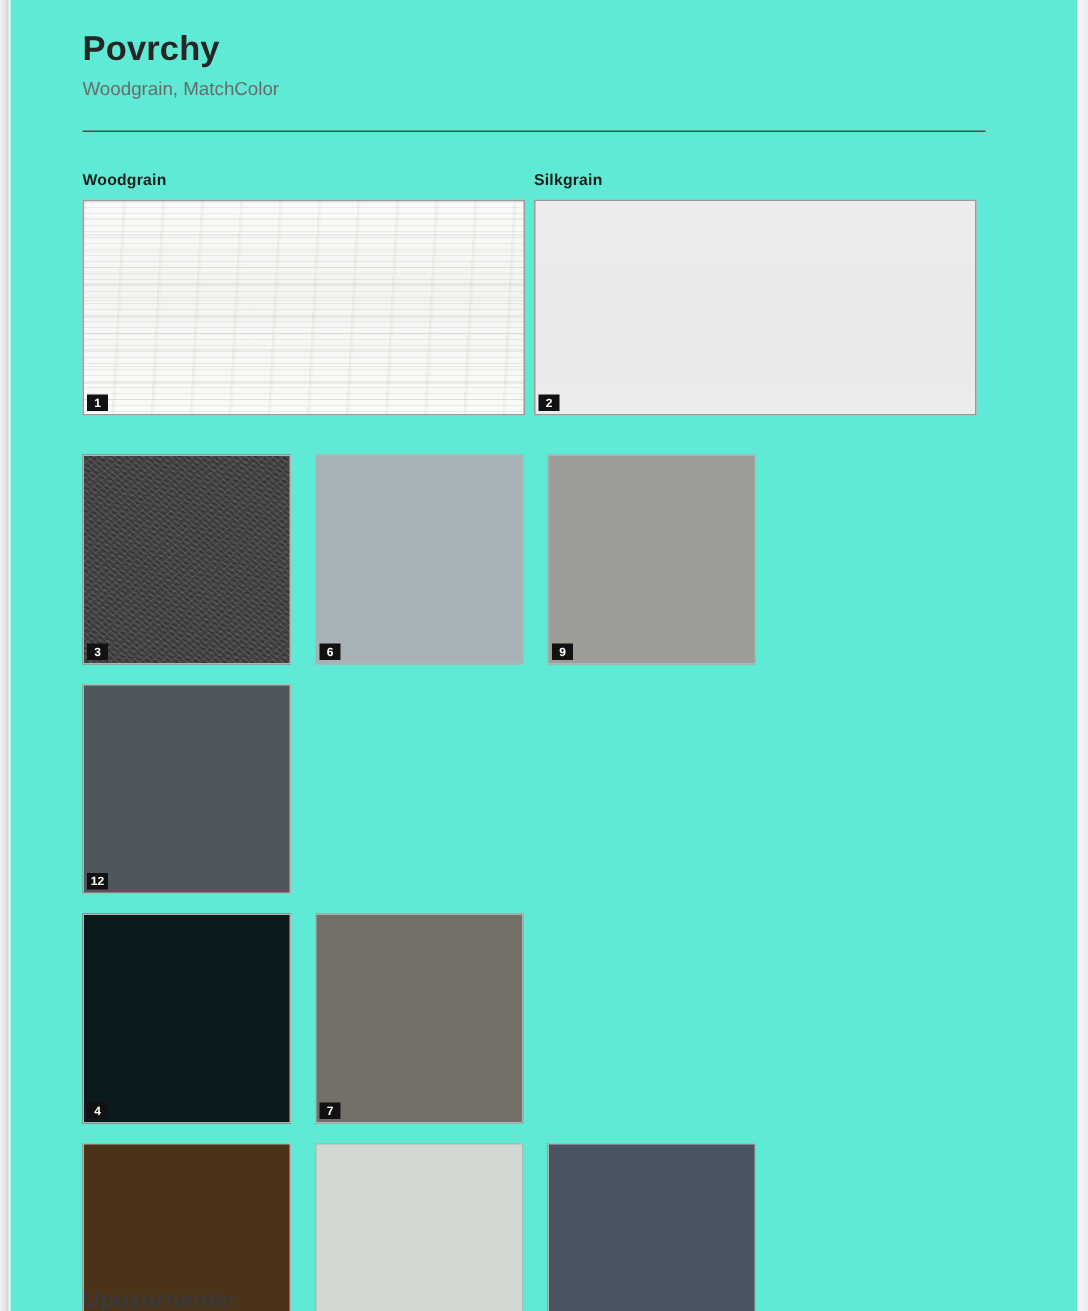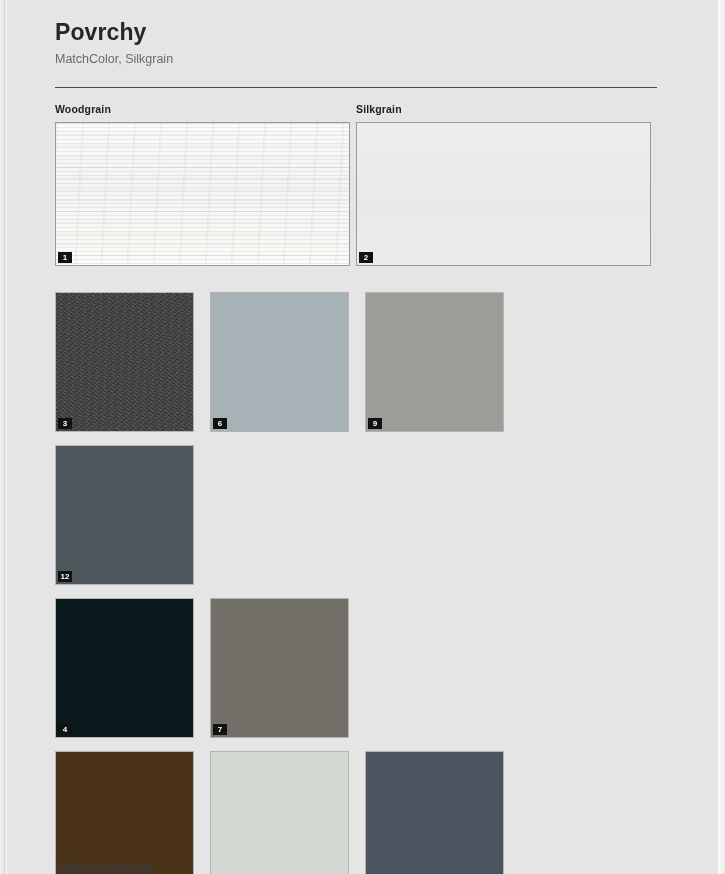--- a/index.html
+++ b/index.html
@@ -28,21 +28,21 @@
     width: 7px; height: 874px;
     background: linear-gradient(to left, #ececee 0%, #f3f3f4 60%, #ffffff 100%);
   }
 
   
   .page {
     position: absolute;
     top: 0; left: 7px;
     width: 711px;
     height: 874px;
-    background: #e5e5e5;
+    background: #5eead4;
     box-sizing: border-box;
     padding-left: 48px;
   }
   .content {
     position: absolute;
     left: 48px;
     top: 0;
     width: 602px;
   }
 
@@ -66,21 +66,21 @@
   .rule {
     height: 1px;
     background: #4a4a4a;
     margin-top: 20px;
     width: 602px;
   }
 
   
   .section-row {
     display: flex;
-    margin-top: 15px;
+    margin-top: 26px;
     justify-content: flex-end;
   }
   .section-col {
     width: 302px;
     box-sizing: border-box;
   }
   .section-label {
     font-size: 10.5px;
     font-weight: bold;
     color: #1e1e1e;
@@ -186,21 +186,21 @@
 </head>
 <body>
 
 <div class="edge-left"></div>
 <div class="edge-right"></div>
 
 <div class="page">
   <div class="content">
 
     <h1 class="doc-title">Povrchy</h1>
-    <p class="doc-subtitle">MatchColor, Silkgrain</p>
+    <p class="doc-subtitle">Woodgrain, MatchColor</p>
     <div class="rule"></div>
 
     <div class="section-row">
 
       <div class="section-col">
         <div class="section-label">Woodgrain</div>
         <div class="tex-swatch tex-woodgrain">
           <span class="badge">1</span>
         </div>
       </div>

